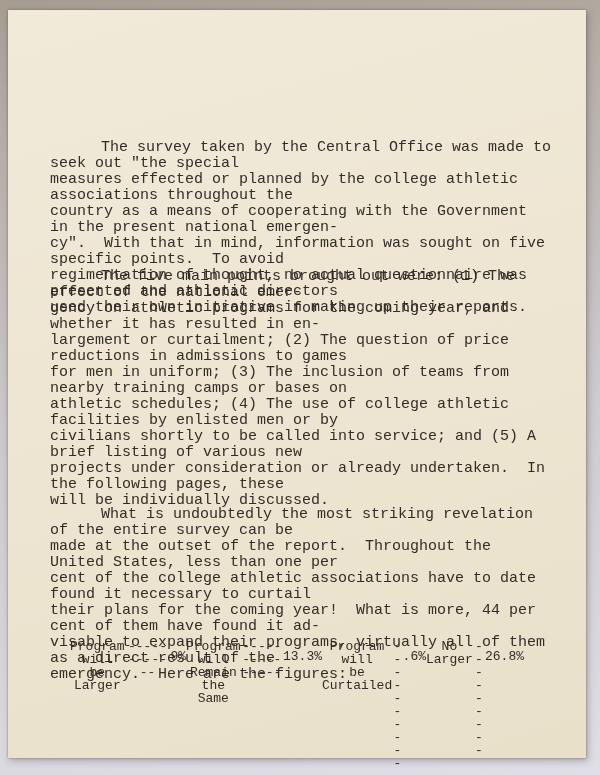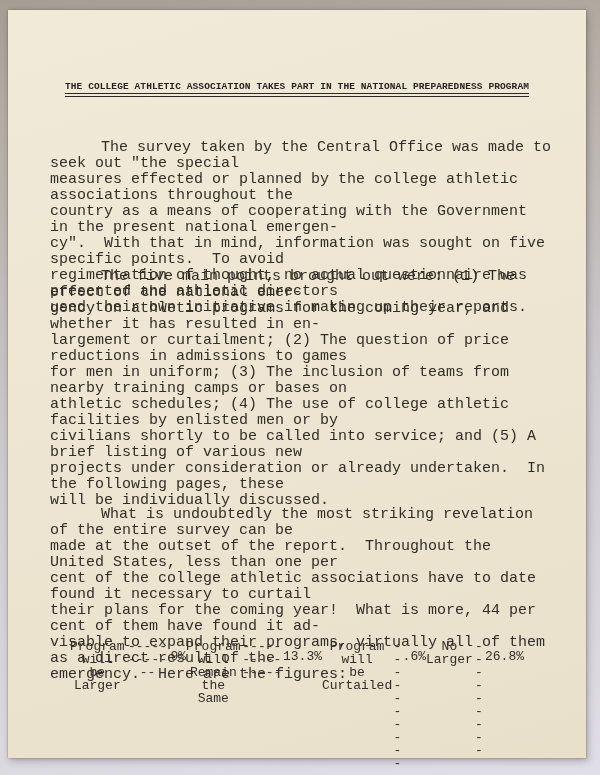--- a/index.html
+++ b/index.html
@@ -81,23 +81,20 @@
   .fig-col-3 { width: 98px; }
   .fig-header { white-space: pre-line; line-height: 13px; }
   .fig-rule   { line-height: 13px; }
   .fig-value  { margin-top: 10px; line-height: 13px; }
 </style>
 </head>
 <body>
 
 <div class="paper">
 
-  <div class="title-wrap">
-    <span class="doc-title">THE COLLEGE ATHLETIC ASSOCIATION TAKES PART IN THE NATIONAL PREPAREDNESS PROGRAM</span>
-  </div>
 
   <div class="para para-1">The survey taken by the Central Office was made to seek out "the special
 measures effected or planned by the college athletic associations throughout the
 country as a means of cooperating with the Government in the present national emergen-
 cy".  With that in mind, information was sought on five specific points.  To avoid
 regimentation of thought, no actual questionnaire was presented and athletic directors
 used their own initiative in making up their reports.</div>
 
   <div class="para para-2">The five main points brought out were: (1) The effect of the national emer-
 gency on athletic programs for the coming year, and whether it has resulted in en-

